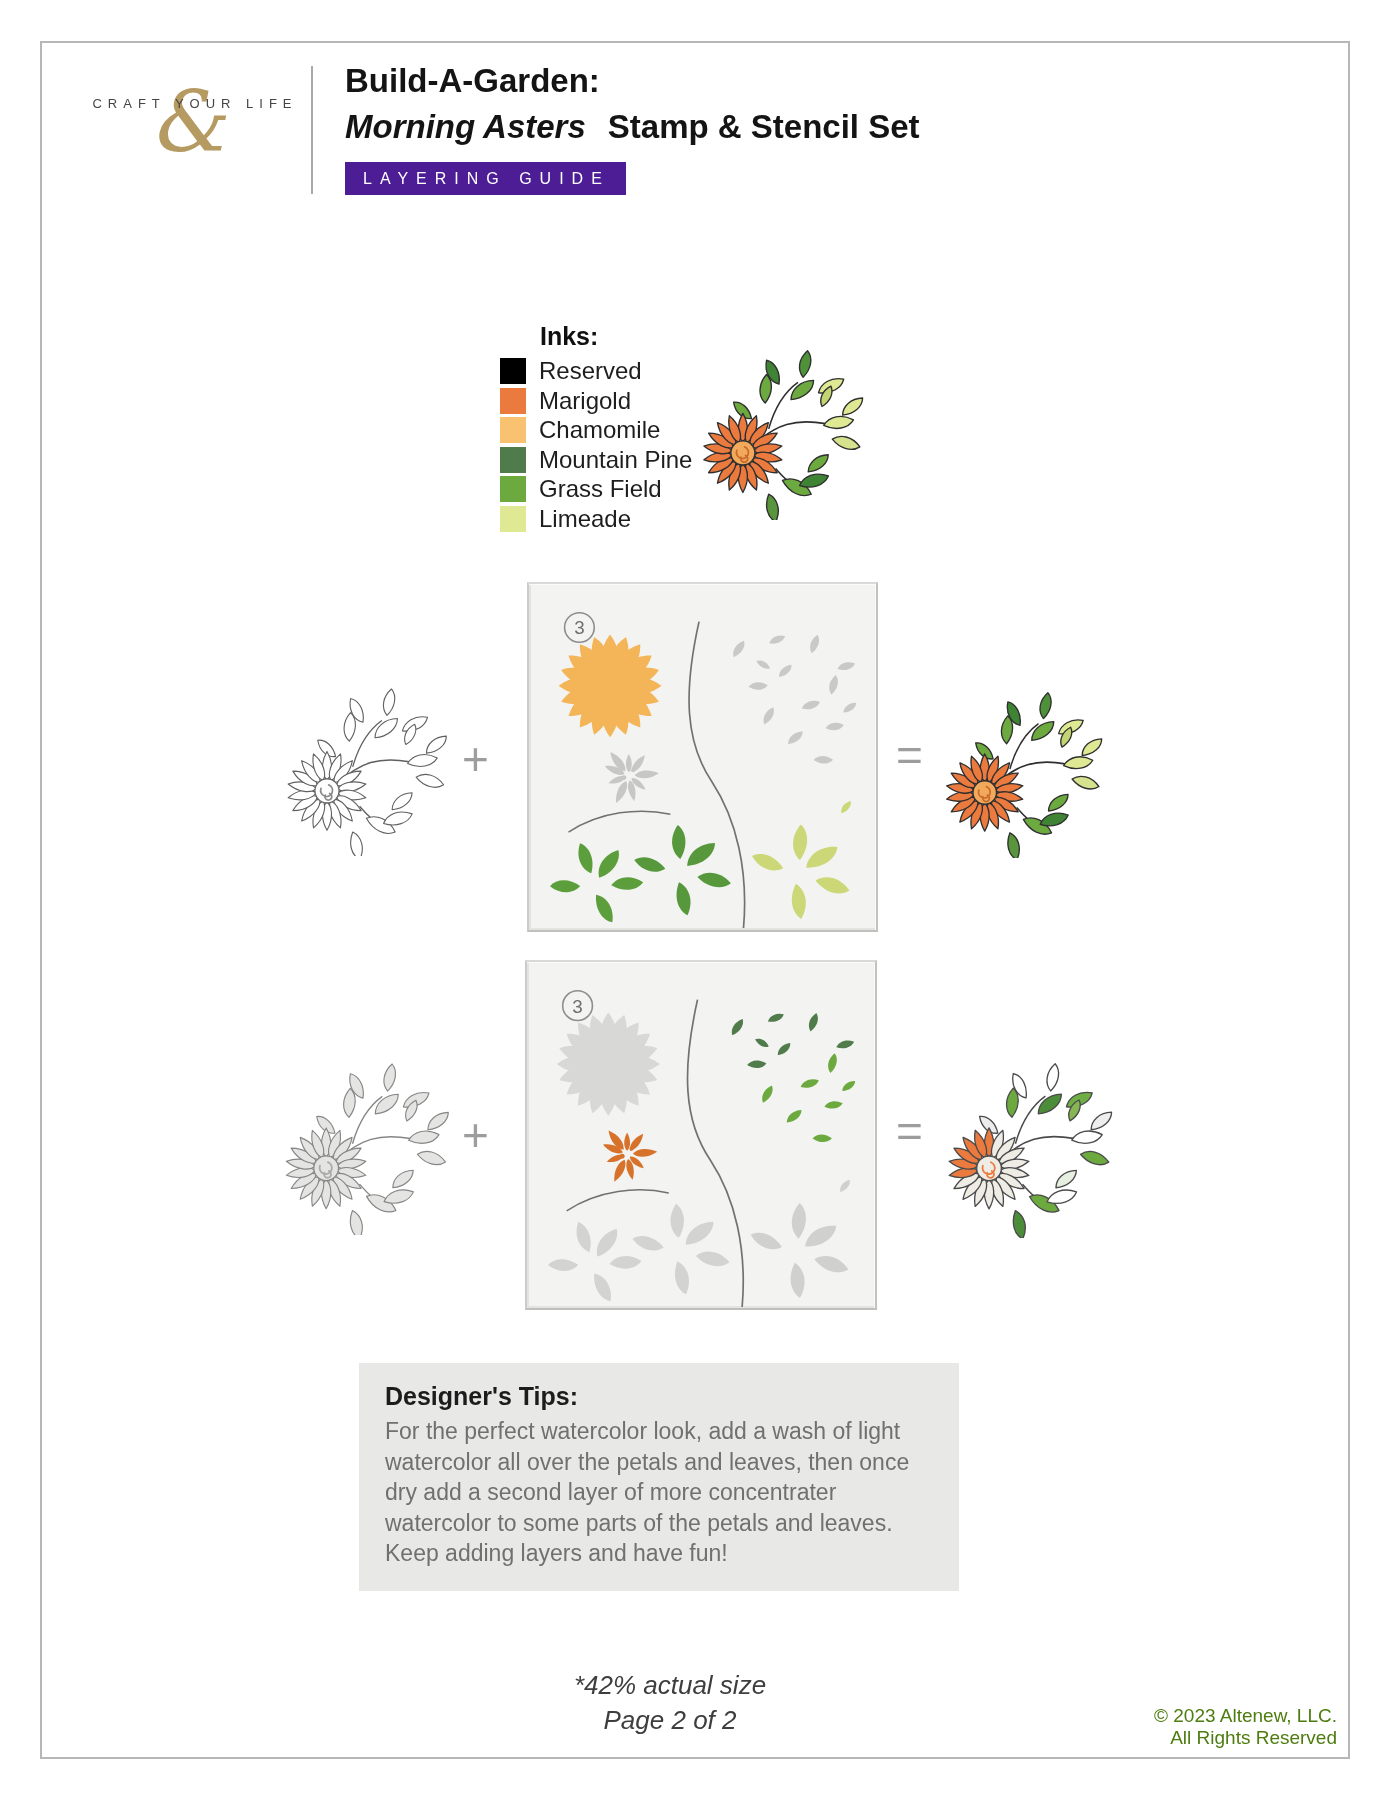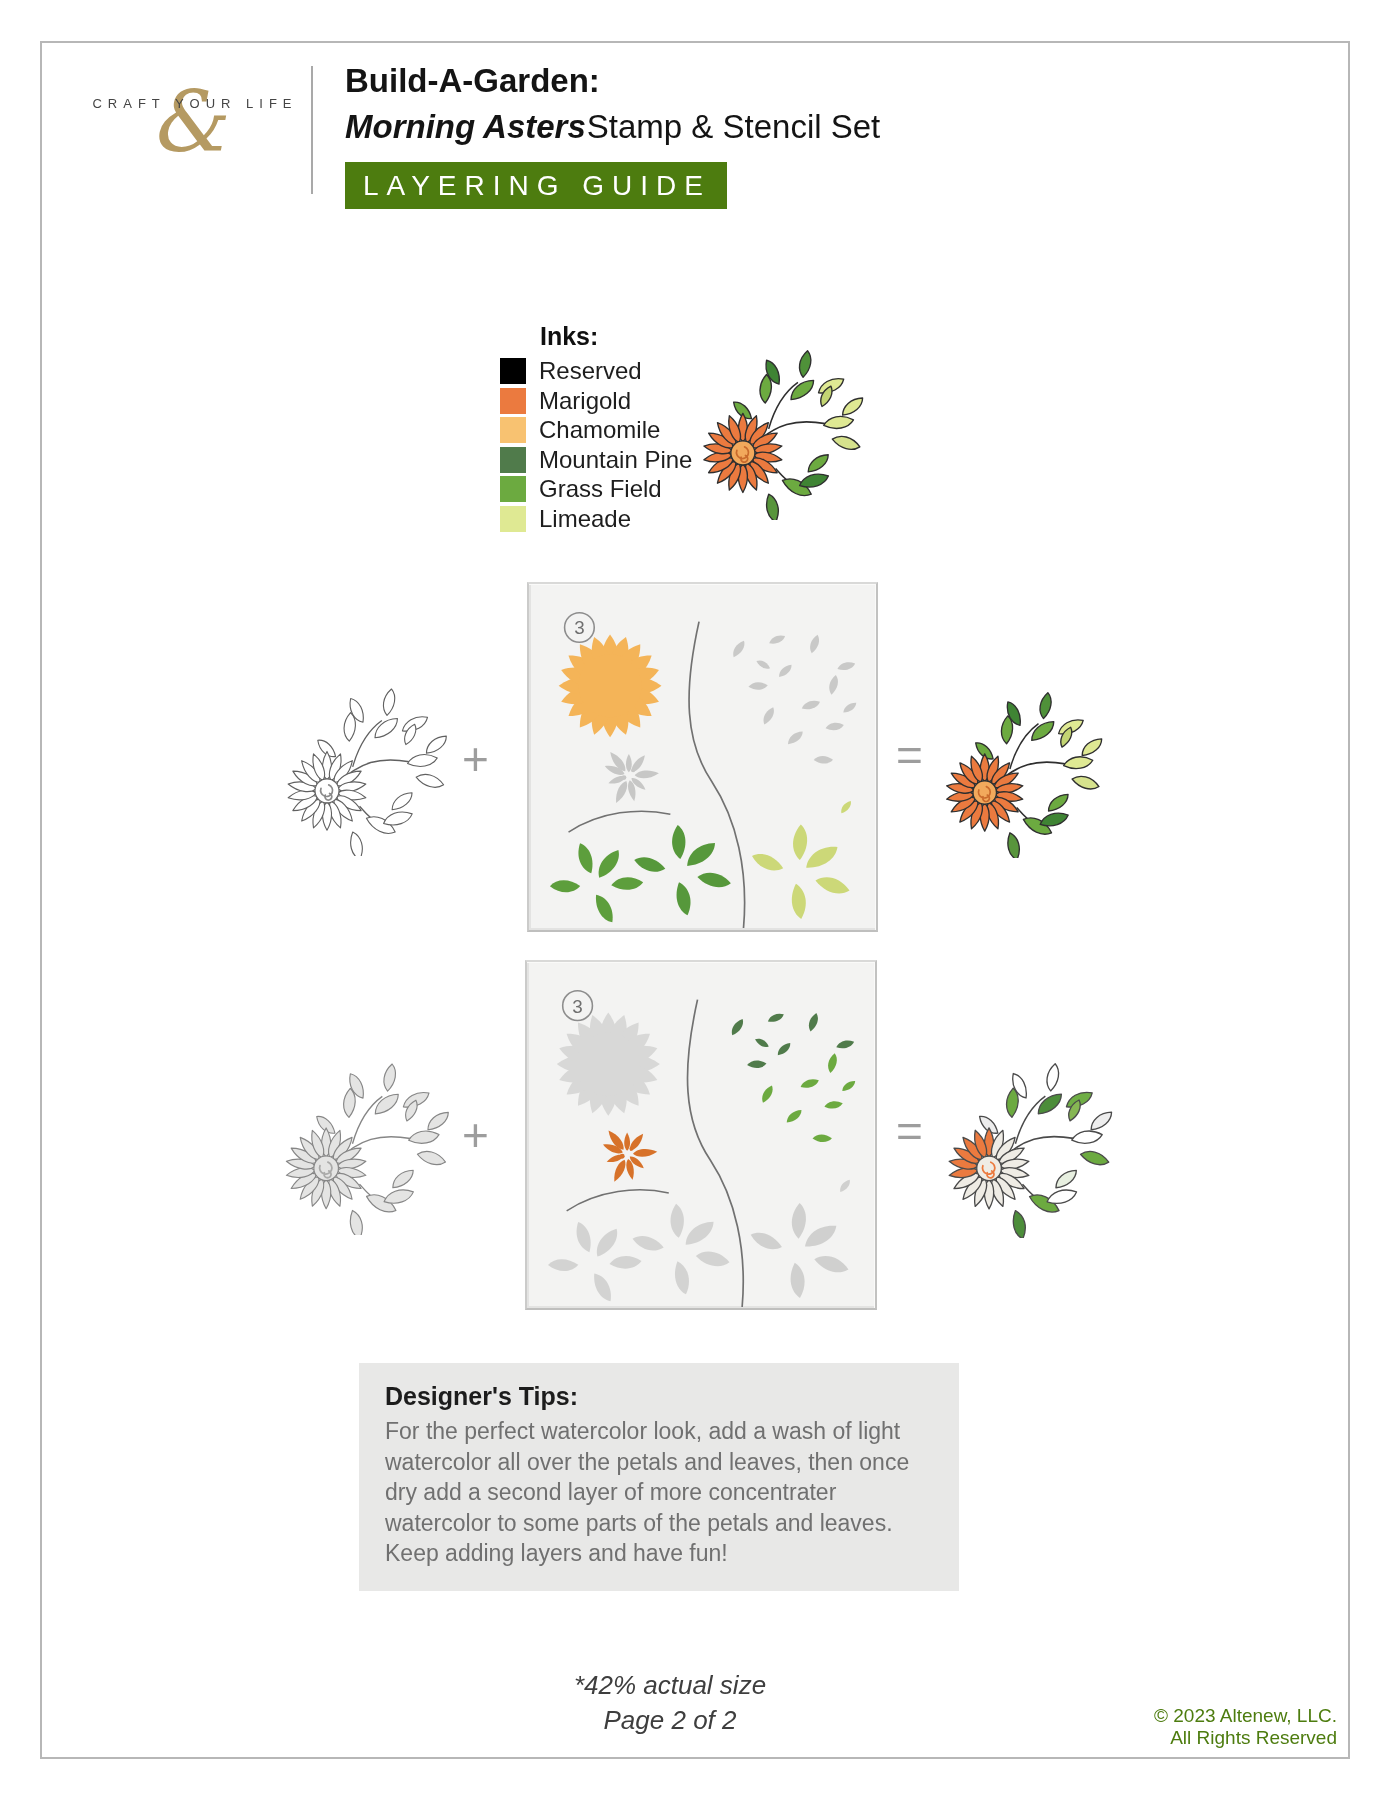--- a/index.html
+++ b/index.html
@@ -15,23 +15,23 @@
     color:#b59a62;z-index:1;}
   .brand-text{position:relative;z-index:2;margin-top:34px;font-size:36px;letter-spacing:9px;
     color:#2e2e2e;font-weight:400;white-space:nowrap;}
   .logo-tagline{position:relative;z-index:2;margin-top:12px;font-size:13px;letter-spacing:6px;
     color:#454545;white-space:nowrap;}
   .header-divider{position:absolute;left:311px;top:66px;width:2px;height:128px;background:#a9a9a9;}
   .titles{position:absolute;left:345px;top:60px;}
   .title-line1{font-size:33px;font-weight:700;color:#141414;line-height:1.25;}
   .title-line2{font-size:33px;color:#141414;line-height:1.25;margin-top:5px;white-space:nowrap;}
   .title-line2 .b{font-weight:700;font-style:italic;}
-  .title-line2 .r{font-weight:400;margin-left:1px;}
-  .badge{display:inline-block;margin-top:14px;background:#4d7c0f;color:#ffffff;
-    font-size:28px;letter-spacing:8px;padding:8px 16px 7px 18px;white-space:nowrap;}
+  .title-line2 .r{font-weight:700;margin-left:22px;}
+  .badge{display:inline-block;margin-top:14px;background:#4c1d95;color:#ffffff;
+    font-size:16px;letter-spacing:8px;padding:8px 16px 7px 18px;white-space:nowrap;}
 
   
   .inks{position:absolute;left:500px;top:322px;}
   .inks-label{font-size:25px;font-weight:700;color:#101010;margin-bottom:7px;margin-left:40px;}
   .ink-row{display:flex;align-items:center;margin-bottom:3.5px;height:26px;}
   .ink-swatch{width:26px;height:26px;margin-right:13px;flex:none;}
   .ink-name{font-size:24px;color:#1e1e1e;}
 
   
   .illu{position:absolute;}

